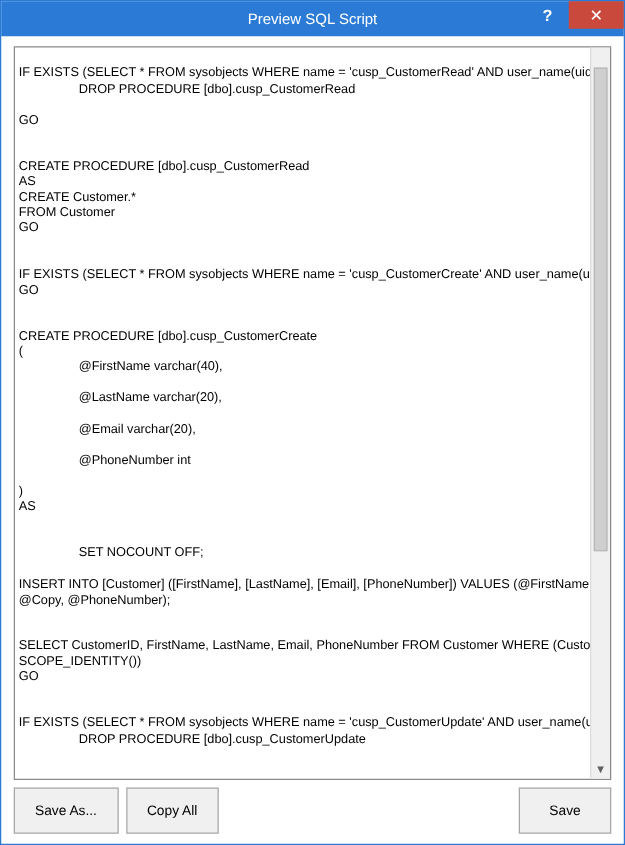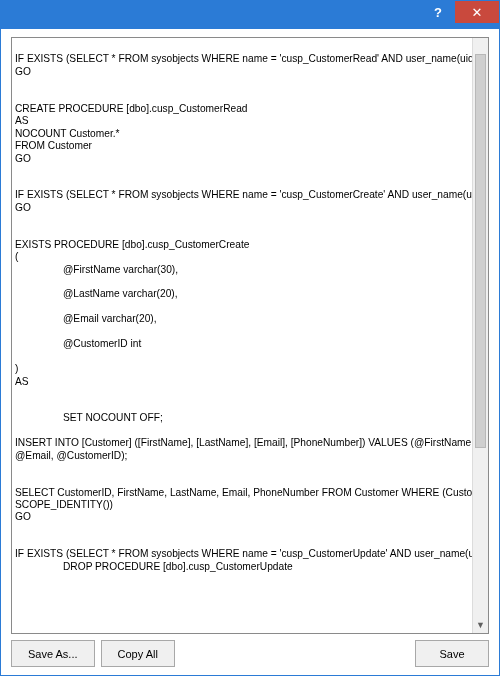--- a/index.html
+++ b/index.html
@@ -106,73 +106,75 @@
     border: 1px solid #b8b8b8;
   }
   .sb-arrow.bottom { position: absolute; bottom: 0; left:0; right:0; }
   .button-row {
     flex: 0 0 auto;
     display: flex;
     align-items: center;
     padding: 6px 0 2px 0;
   }
   .btn {
-    height: 27px;
+    height: 37px;
     padding: 0 16px;
     font-size: 11px;
     font-family: "Segoe UI", Tahoma, sans-serif;
     background: #f0f0f0;
     border: 1px solid #a8a8a8;
     cursor: default;
     min-width: 74px;
   }
   .btn + .btn { margin-left: 6px; }
   .spacer { flex: 1 1 auto; }
   .script-inner { position: absolute; left: 3px; right: 18px; top: 3px; }
 </style>
 </head>
 <body>
 
 <div class="window">
 
   <div class="titlebar">
+    <div class="titlebar-title">Preview SQL Script</div>
     <div class="titlebar-buttons">
       <div class="tb-btn tb-help">?</div>
       <div class="tb-btn tb-close">✕</div>
     </div>
   </div>
 
   <div class="content">
 
     <div class="script-box">
       <div class="script-inner">
 <span class="line">IF EXISTS (SELECT * FROM sysobjects WHERE name = 'cusp_CustomerRead' AND user_name(uid) = 'dbo')</span>
+<span class="ind1">DROP PROCEDURE [dbo].cusp_CustomerRead</span>
 <span class="line">GO</span>
 <div class="blank"></div>
 <span class="line">CREATE PROCEDURE [dbo].cusp_CustomerRead</span>
 <span class="line">AS</span>
-<span class="line">NOCOUNT Customer.*</span>
+<span class="line">CREATE Customer.*</span>
 <span class="line">FROM Customer</span>
 <span class="line">GO</span>
 <div class="blank"></div>
 <span class="line">IF EXISTS (SELECT * FROM sysobjects WHERE name = 'cusp_CustomerCreate' AND user_name(uid) = 'dbo')</span>
 <span class="line">GO</span>
 <div class="blank"></div>
-<span class="line">EXISTS PROCEDURE [dbo].cusp_CustomerCreate</span>
+<span class="line">CREATE PROCEDURE [dbo].cusp_CustomerCreate</span>
 <span class="line">(</span>
-<span class="ind1">@FirstName varchar(30),</span>
+<span class="ind1">@FirstName varchar(40),</span>
 <span class="ind1">@LastName varchar(20),</span>
 <span class="ind1">@Email varchar(20),</span>
-<span class="ind1">@CustomerID int</span>
+<span class="ind1">@PhoneNumber int</span>
 <span class="line">)</span>
 <span class="line">AS</span>
 <div class="blank"></div>
 <span class="ind1">SET NOCOUNT OFF;</span>
 <span class="line">INSERT INTO [Customer] ([FirstName], [LastName], [Email], [PhoneNumber]) VALUES (@FirstName, @LastName,</span>
-<span class="line">@Email, @CustomerID);</span>
+<span class="line">@Copy, @PhoneNumber);</span>
 <div class="blank"></div>
 <span class="line">SELECT CustomerID, FirstName, LastName, Email, PhoneNumber FROM Customer WHERE (CustomerID =</span>
 <span class="line">SCOPE_IDENTITY())</span>
 <span class="line">GO</span>
 <div class="blank"></div>
 <span class="line">IF EXISTS (SELECT * FROM sysobjects WHERE name = 'cusp_CustomerUpdate' AND user_name(uid) = 'dbo')</span>
 <span class="ind1">DROP PROCEDURE [dbo].cusp_CustomerUpdate</span>
 
 
 

